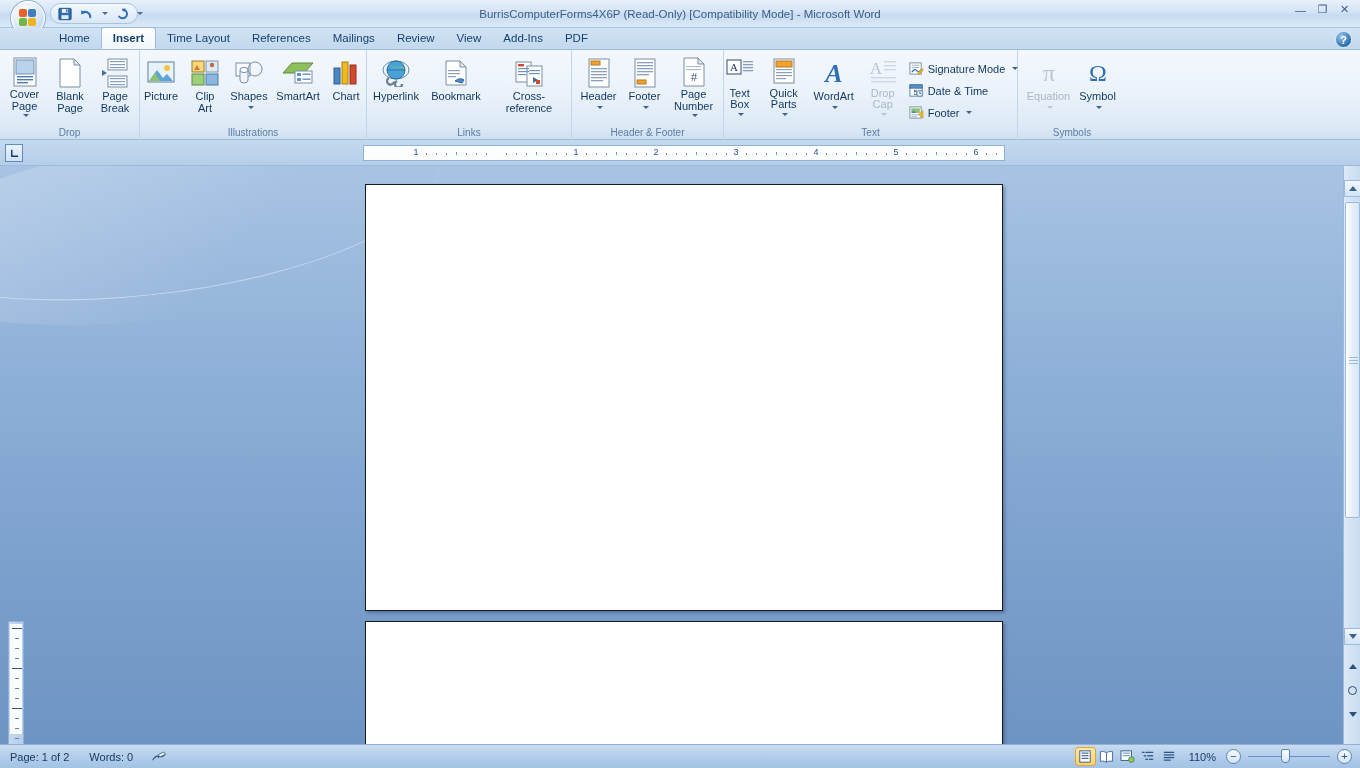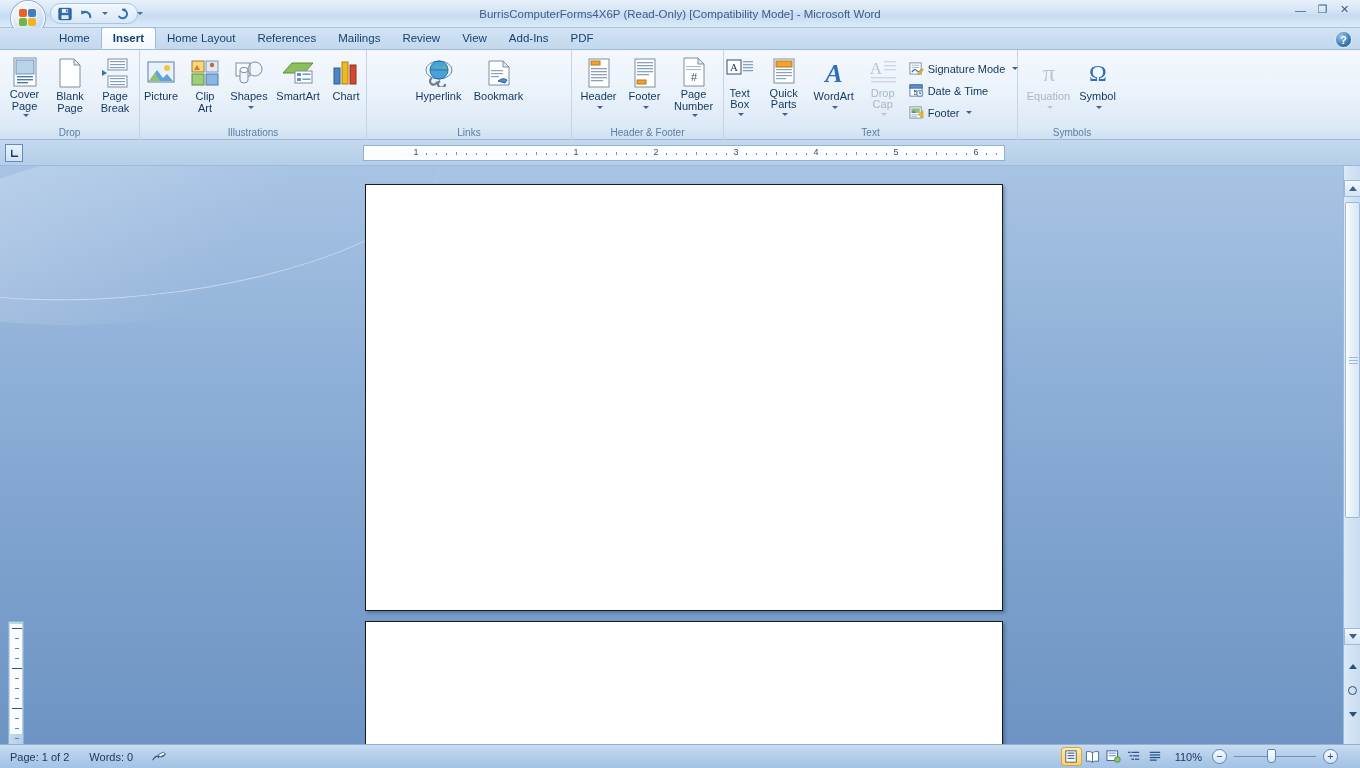--- a/index.html
+++ b/index.html
@@ -254,21 +254,21 @@
   .statusbar {
     position:absolute; left:0; bottom:0; width:1360px; height:24px;
     background: linear-gradient(to bottom,#c9dcf0 0%, #b3cdea 50%, #a3c2e4 100%);
     border-top:1px solid #8fb2d6;
     display:flex; align-items:center;
   }
   .sb-item {
     font-size:11px; color:#14375f; padding:0 10px; height:20px; line-height:20px;
     cursor:pointer; border-radius:2px;
   }
-  .sb-right { margin-left:auto; display:flex; align-items:center; gap:2px; padding-right:22px;}
+  .sb-right { margin-left:auto; display:flex; align-items:center; gap:2px; padding-right:8px;}
   .viewbtn {
     width:19px;height:17px; display:flex;align-items:center;justify-content:center;
     cursor:pointer; border-radius:2px;
   }
   .viewbtn.active{ background:linear-gradient(to bottom,#ffe9a8,#ffd068); outline:1px solid #d9a63c;}
   .zoomtxt{ font-size:11px;color:#14375f; padding:0 8px; cursor:pointer;}
   .zoomcirc {
     width:15px;height:15px;border-radius:50%;
     border:1px solid #5c84b3; background:linear-gradient(to bottom,#f6fafe,#d5e5f6);
     display:flex;align-items:center;justify-content:center; font-size:11px; color:#2a5285;
@@ -330,21 +330,21 @@
   <div class="wincontrols">
     <div class="wc">—</div>
     <div class="wc">❐</div>
     <div class="wc">✕</div>
   </div>
 </div>
 
 <div class="tabstrip" id="tabstrip">
     <div class="tab">Home</div>
     <div class="tab active">Insert</div>
-    <div class="tab">Home Layout</div>
+    <div class="tab">Time Layout</div>
     <div class="tab">References</div>
     <div class="tab">Mailings</div>
     <div class="tab">Review</div>
     <div class="tab">View</div>
     <div class="tab">Add-Ins</div>
     <div class="tab">PDF</div>
   </div>
 <div class="help-btn" style="top:31px">?</div>
 
 <div class="ribbon">
@@ -494,20 +494,43 @@
             <path d="M18 2 V8 H24 Z" fill="#e3eaf2" stroke="#7b8ea3"></path>
             <g fill="#8aa0bb">
                 <rect x="6" y="11" width="12" height="1.2"></rect>
                 <rect x="6" y="14" width="12" height="1.2"></rect>
                 <rect x="6" y="17" width="8" height="1.2"></rect>
               </g>
             <path d="M13 22 q5 -4 9 -1 l-2 3 z" fill="#4a8fd0" stroke="#2c6499"></path>
           </svg>
         </div>
         <div class="lbl">Bookmark</div>
+      </div>
+      <div class="big-btn" style="width:84px">
+        <div class="ic">
+          <svg width="30" height="28" viewBox="0 0 30 28">
+            <rect x="2" y="3" width="15" height="20" fill="#fff" stroke="#7b8ea3"></rect>
+            <rect x="13" y="7" width="15" height="20" fill="#fff" stroke="#7b8ea3"></rect>
+            <g fill="#d1492e">
+                <rect x="4" y="5" width="6" height="2.4"></rect>
+              </g>
+            <g fill="#6f94bb">
+                <rect x="4" y="9" width="11" height="1.2"></rect>
+                <rect x="4" y="12" width="11" height="1.2"></rect>
+                <rect x="4" y="15" width="8" height="1.2"></rect>
+              </g>
+            <g fill="#6f94bb">
+                <rect x="15" y="11" width="11" height="1.2"></rect>
+                <rect x="15" y="14" width="11" height="1.2"></rect>
+              </g>
+            <path d="M19 18 l5 3 l-5 3 z" fill="#3b6ea5"></path>
+            <rect x="22" y="21" width="4" height="4" fill="#d1492e"></rect>
+          </svg>
+        </div>
+        <div class="lbl">Cross-reference</div>
       </div>
     </div>
     <div class="group-label">Links</div>
   </div>
 
   <div class="group" style="width:152px">
     <div class="group-body">
       <div class="big-btn" style="width:46px">
         <div class="ic">
           <svg width="24" height="30" viewBox="0 0 24 30">

